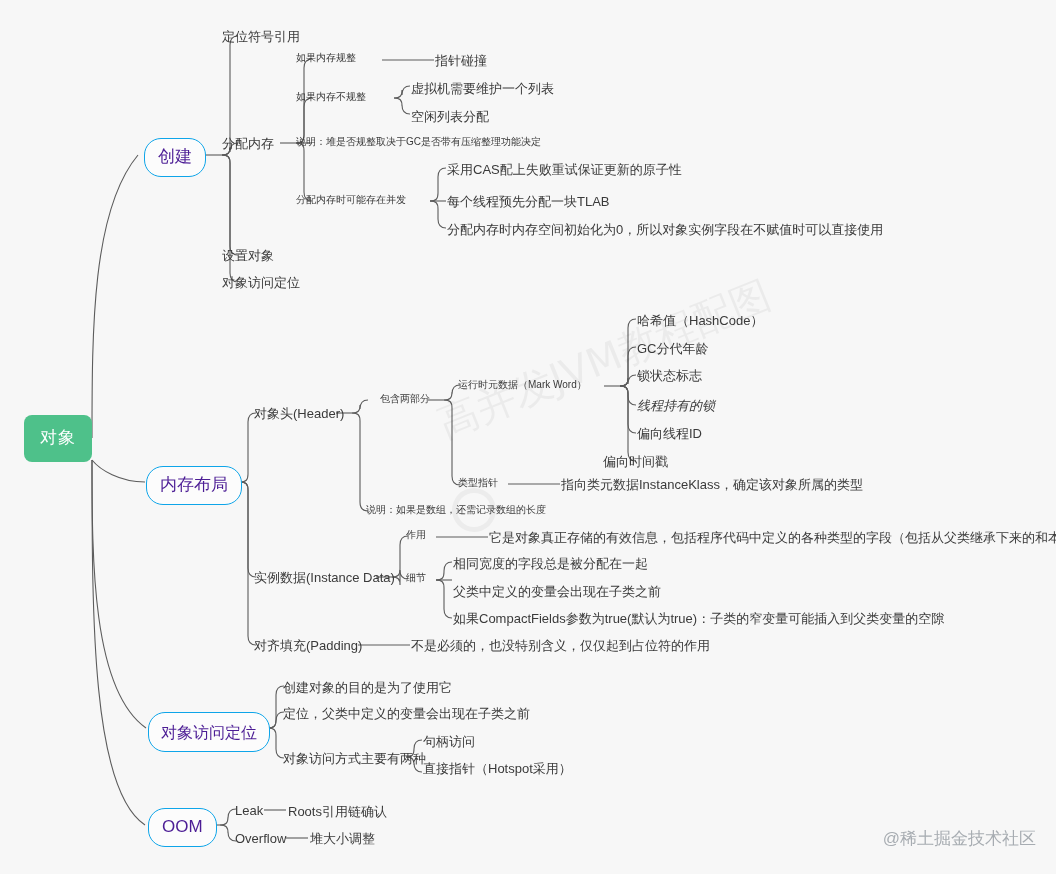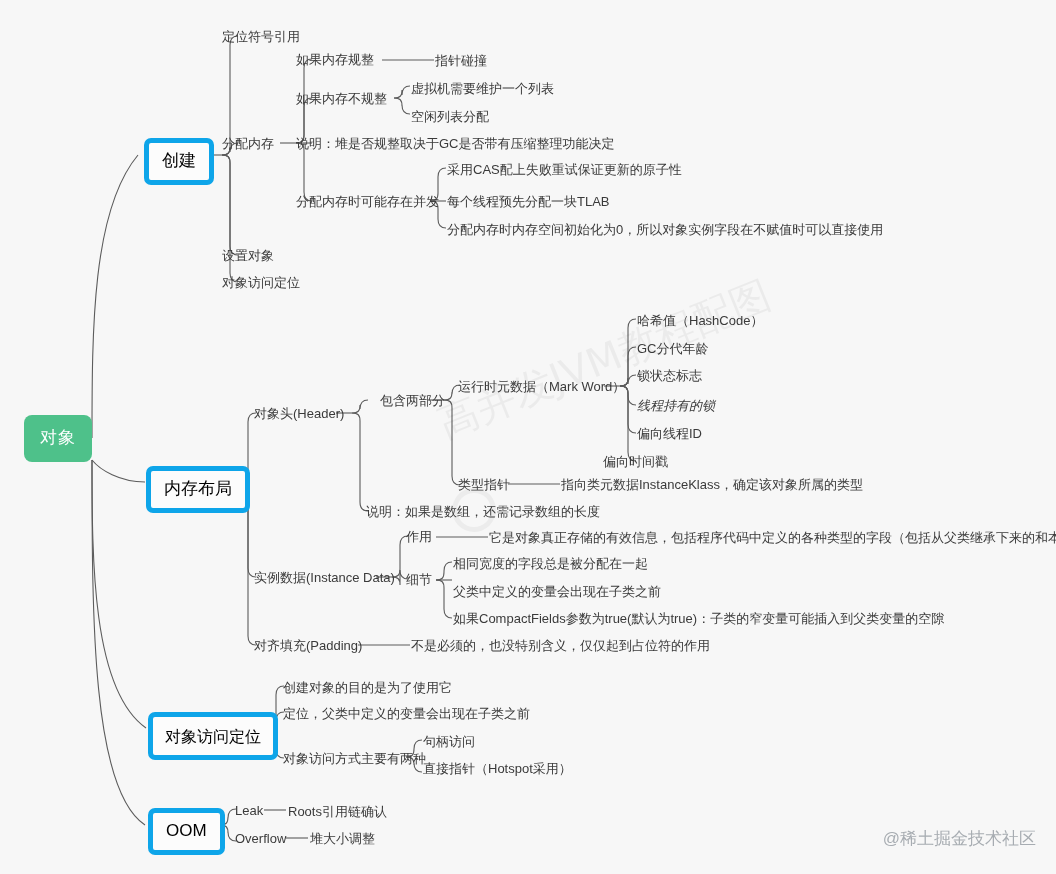--- a/index.html
+++ b/index.html
@@ -16,27 +16,27 @@
 
   .node{position:absolute;white-space:nowrap;}
 
   .root{
     background:#4ec18a;color:#ffffff;border-radius:8px;
     font-size:17px;line-height:1;
     padding:14px 16px 16px 16px;
     letter-spacing:1px;
   }
   .boxnode{
-    background:#fcfcfc;border:5px solid #0ea5e9;border-radius:7px;
-    color:#000000;font-size:17px;line-height:1;
+    background:#fcfcfc;border:1px solid #0ea5e9;border-radius:17px;
+    color:#4c1d95;font-size:17px;line-height:1;
     padding:9px 13px 11px 13px;
   }
   .boxnode.small{font-size:16px;padding:12px 12px 10px 12px;}
   .leaf{color:#3a3a3a;font-size:13px;line-height:1;}
-  .leaf.l2{font-size:13px;}
+  .leaf.l2{font-size:10px;}
   .leaf.l3{font-size:13px;}
 
   .watermark-center{
     position:absolute;left:430px;top:400px;
     font-size:40px;color:#000;opacity:.045;
     transform:rotate(-22deg);transform-origin:left top;
     white-space:nowrap;pointer-events:none;
     font-family:"DejaVu Sans",sans-serif;
   }
   .watermark-ring{

